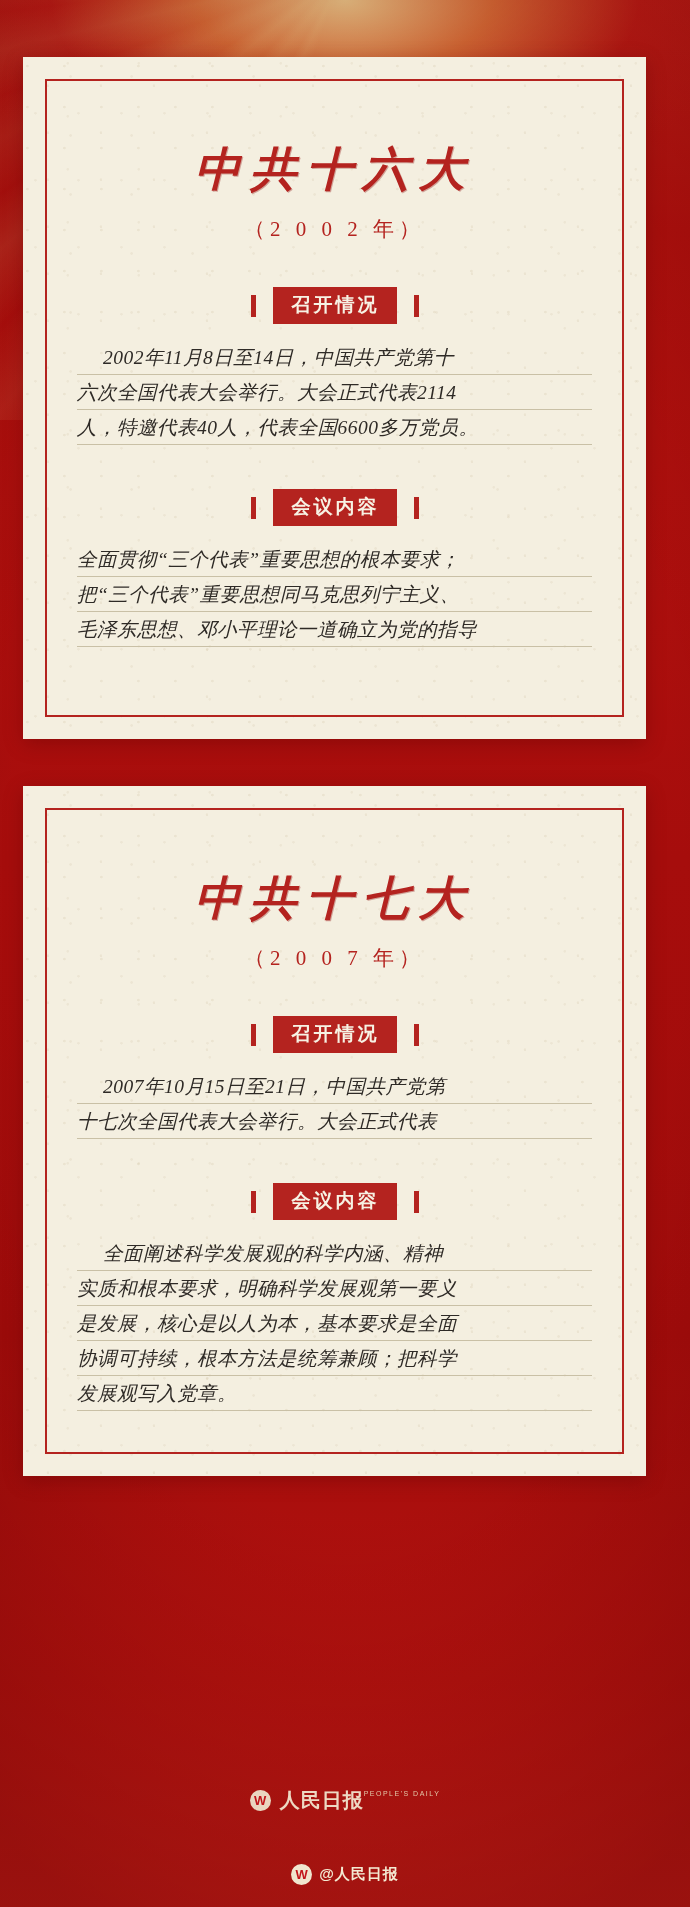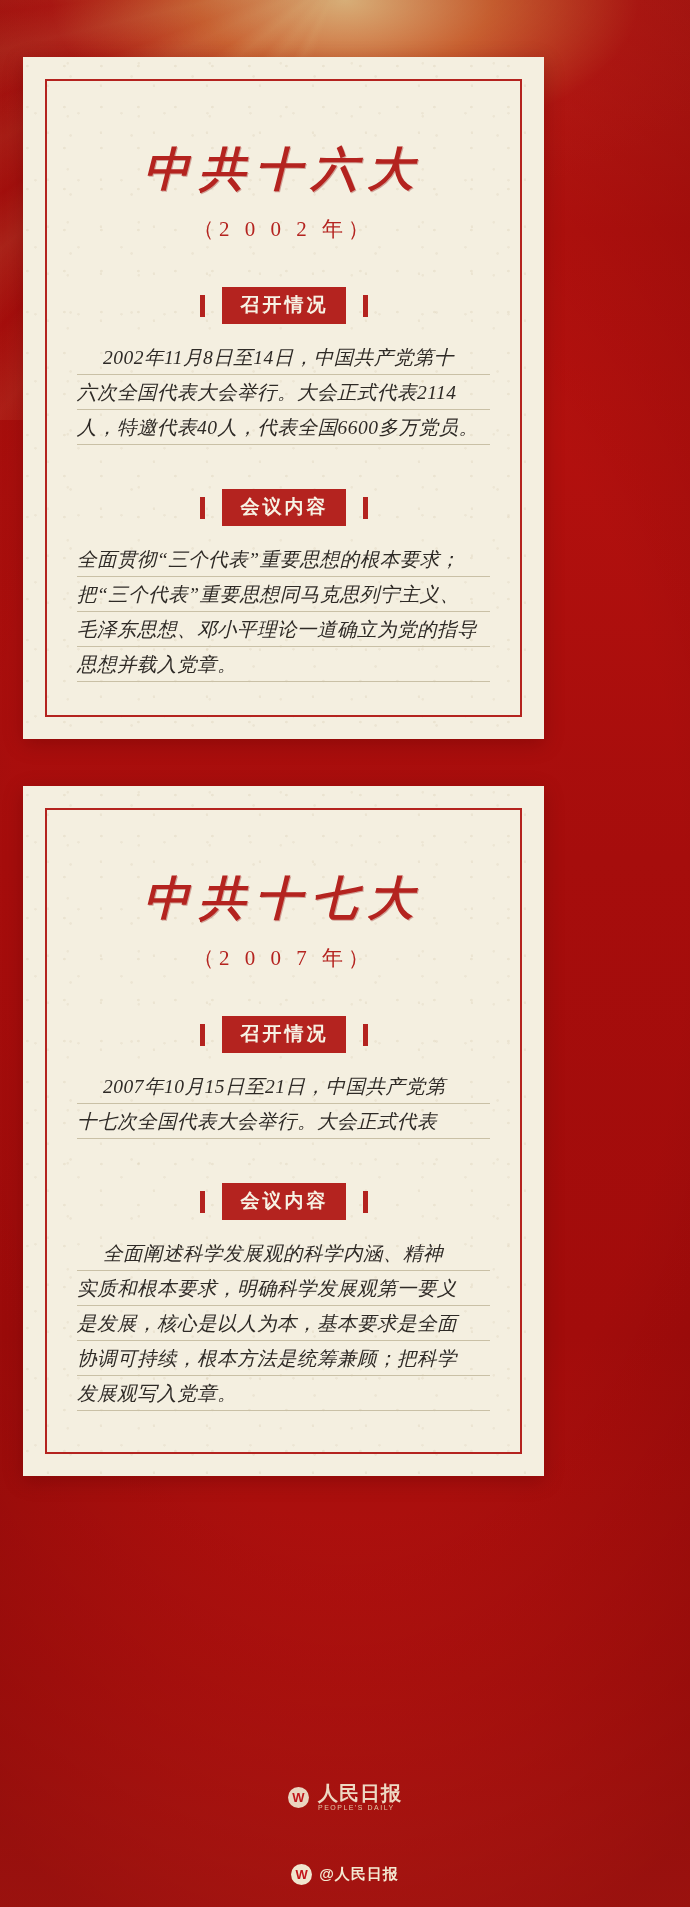--- a/index.html
+++ b/index.html
@@ -45,21 +45,21 @@
   }
   .bg-vig {
     position: absolute; inset: 0;
     background: radial-gradient(ellipse 620px 1100px at 50% 48%, rgba(0,0,0,0) 55%, rgba(80,0,0,0.35) 100%);
   }
 
   
   .card {
     position: absolute;
     left: 23px;
-    width: 521px;
+    width: 623px;
     background: #f4efe0;
     box-shadow: 0 5px 18px rgba(80,0,0,0.30);
   }
   #card-1 { top: 57px;  height: 682px; }
   #card-2 { top: 786px; height: 690px; }
 
   .paper-tex {
     position: absolute; inset: 0;
     background-image:
       radial-gradient(circle at 12% 22%, rgba(190,170,130,0.18) 0 1px, transparent 1.6px),
@@ -185,21 +185,21 @@
     letter-spacing: 1.5px;
   }
   .footer-name-s {
     color: #f4ead3;
     font-family: "Liberation Sans", sans-serif;
     font-size: 15px;
     font-weight: bold;
     letter-spacing: 1px;
     text-align: center;
   }
-  .fcol { display: flex; flex-direction: column; align-items: flex-start; }
+  .fcol { display: flex; flex-direction: row; align-items: flex-start; }
 </style>
 </head>
 <body>
 
 <div class="bg">
   <div class="bg-rays"></div>
   <div class="bg-vig"></div>
 </div>
 
 <div class="card" id="card-1">
@@ -222,21 +222,20 @@
 
     <div class="section-head">
       <span class="bar"></span>
       <span class="section-label">会议内容</span>
       <span class="bar"></span>
     </div>
     <div class="body-block">
       <div class="line-row">全面贯彻“三个代表”重要思想的根本要求；</div>
       <div class="line-row">把“三个代表”重要思想同马克思列宁主义、</div>
       <div class="line-row">毛泽东思想、邓小平理论一道确立为党的指导</div>
-      <div class="line-row">思想并载入党章。</div>
     </div>
 
   </div>
 </div>
 
 <div class="card" id="card-2">
   <div class="paper-tex"></div>
   <div class="card-inner">
 
     <div class="card-title">中共十七大</div>

